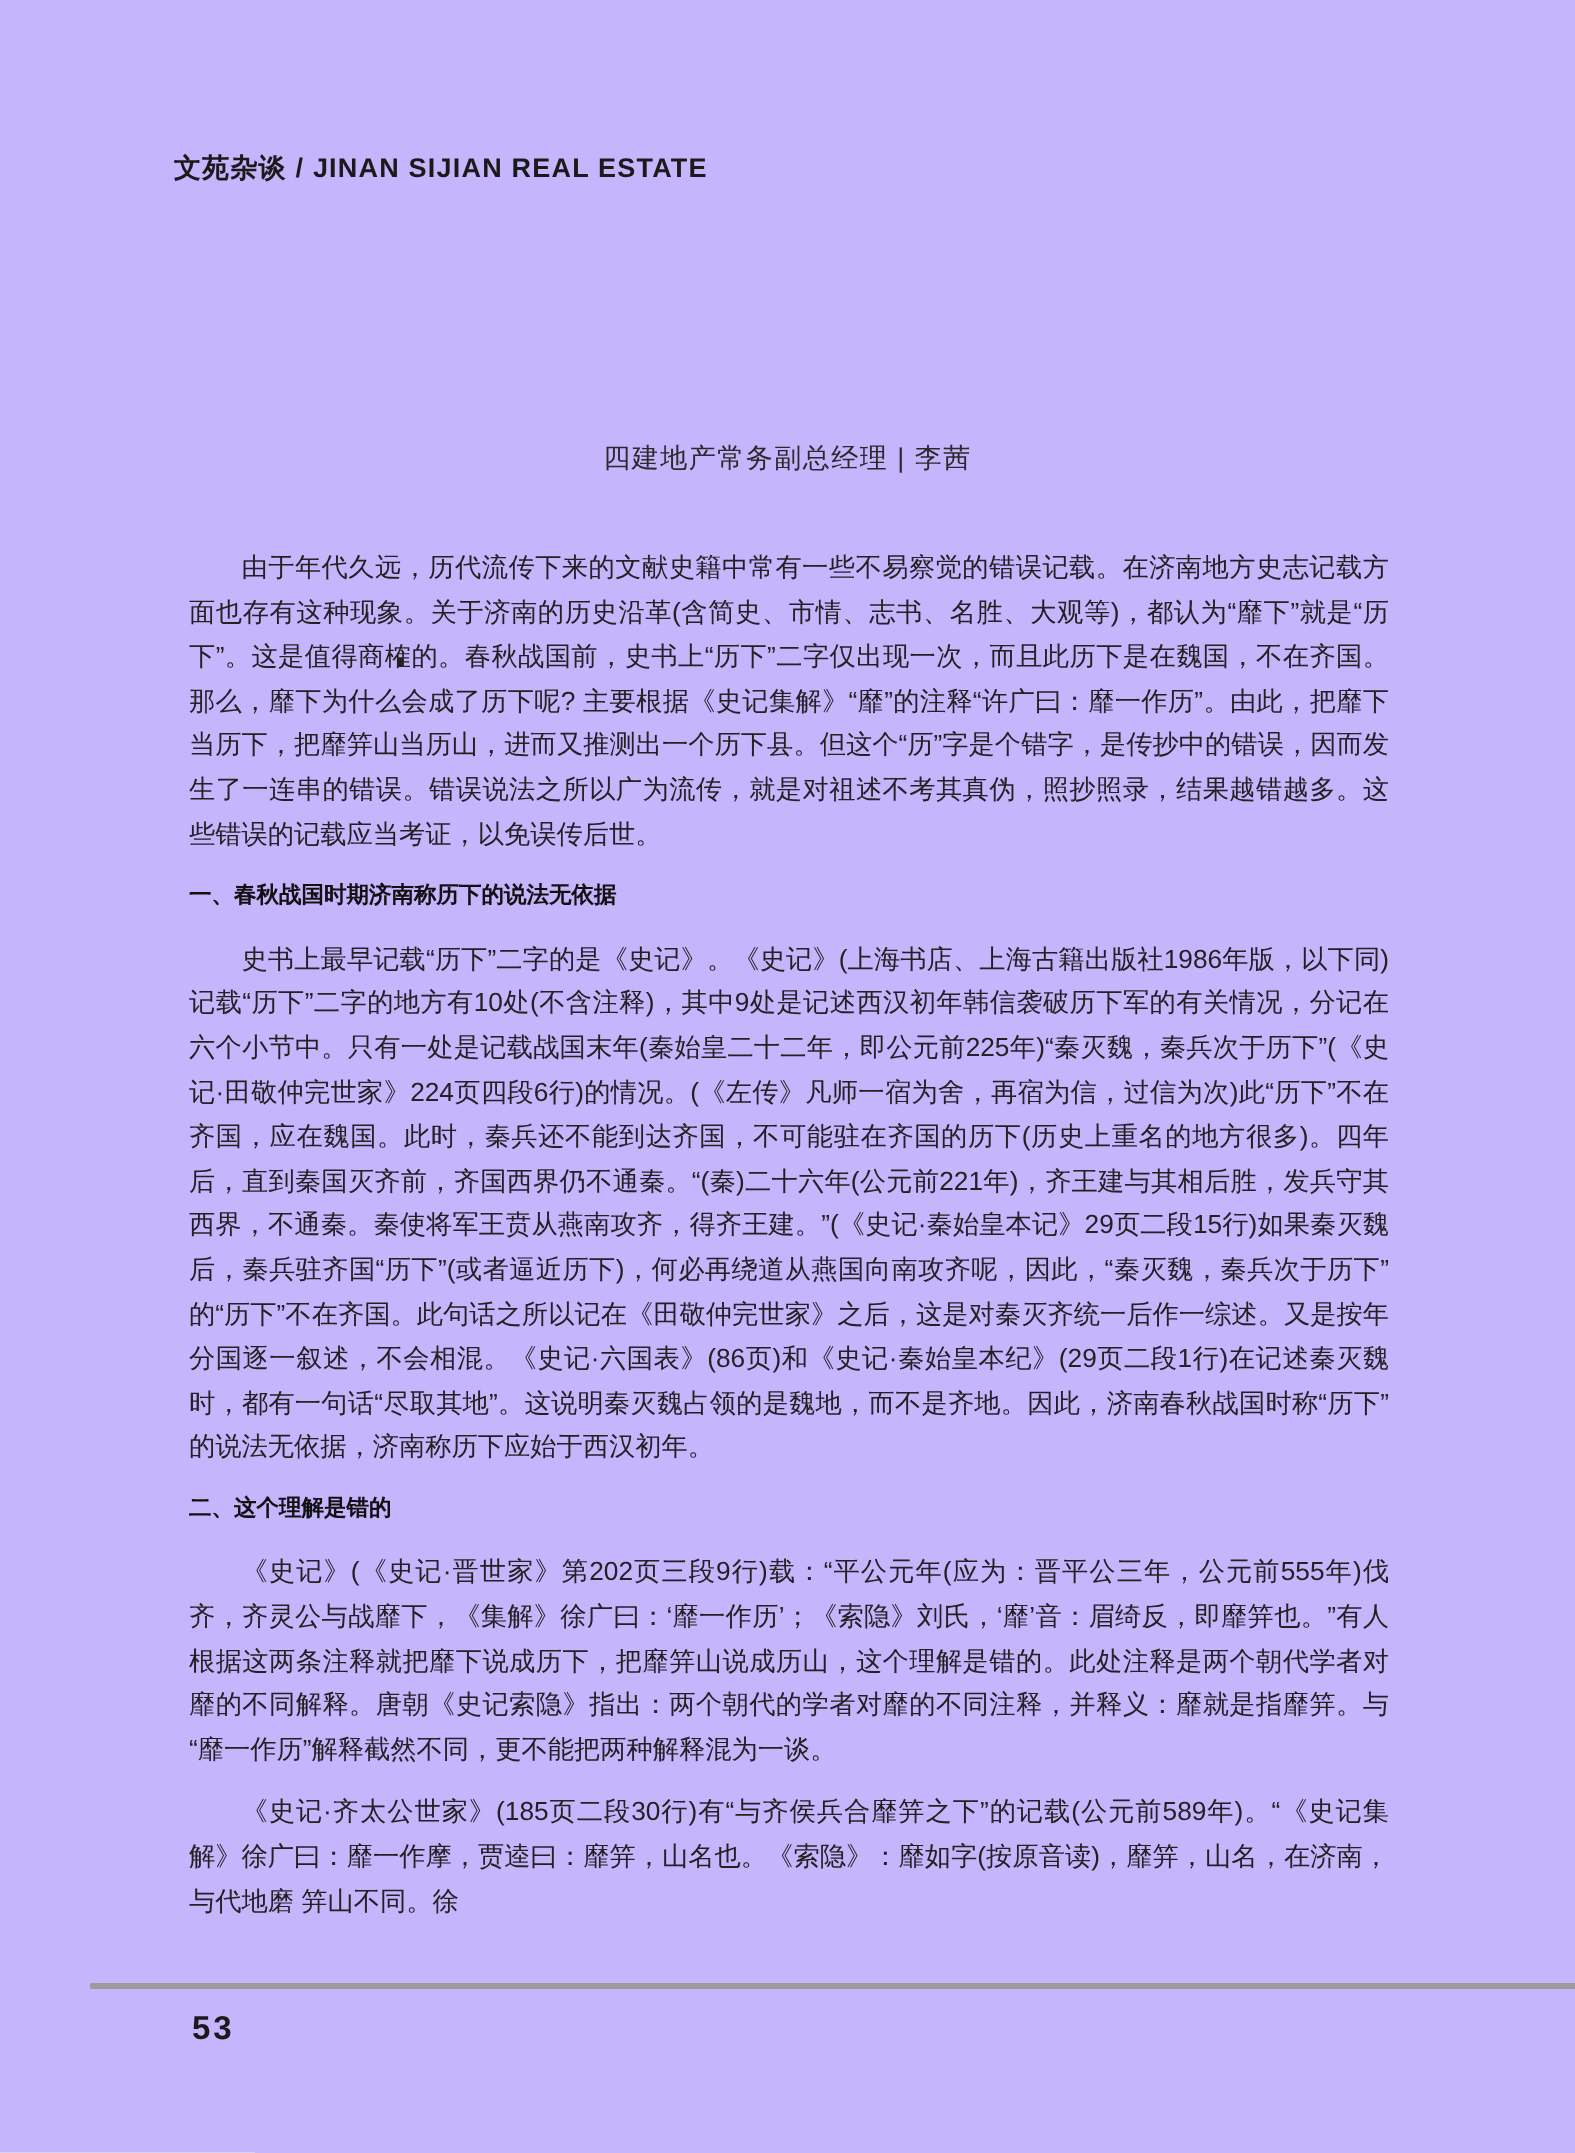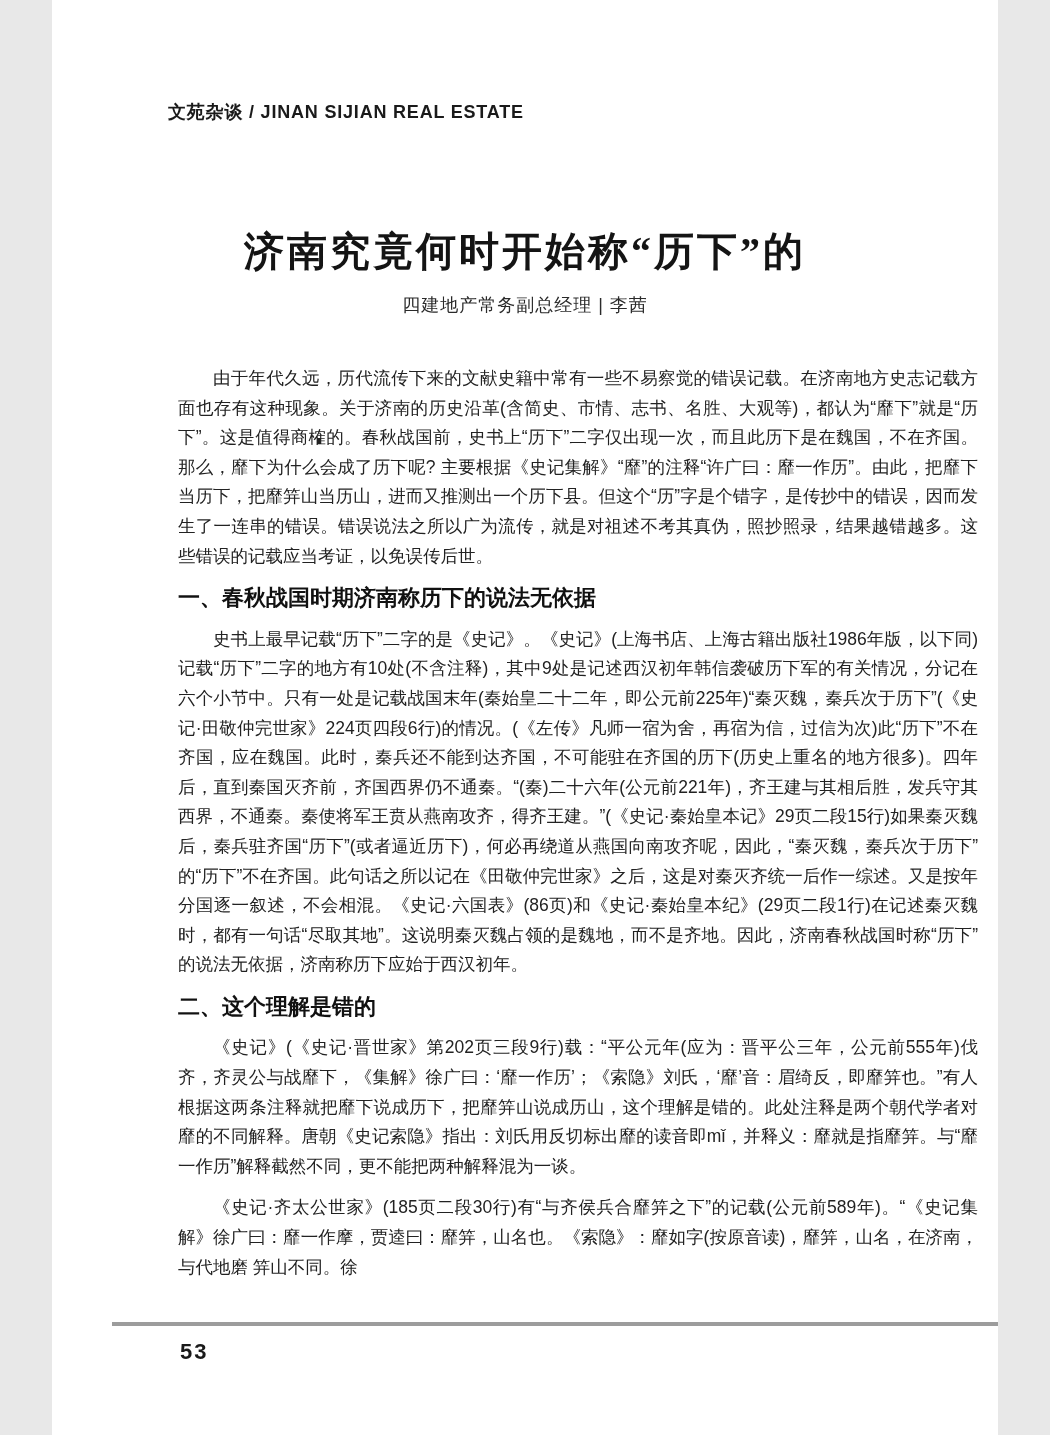--- a/index.html
+++ b/index.html
@@ -2,24 +2,24 @@
 <html lang="zh"><head>
 <meta charset="utf-8">
 <style>
   html, body {
     margin: 0;
     padding: 0;
     background: #e8e8e8;
   }
   .page {
     position: relative;
-    width: 946px;
+    width: 1050px;
     height: 1435px;
     margin: 0 auto;
-    background: #ffffff;
+    background: #c4b5fd;
     color: #1e1e1e;
     font-family: "Liberation Sans", sans-serif;
     overflow: hidden;
   }
   .header {
     position: absolute;
     left: 116px;
     top: 100px;
     font-size: 18px;
     font-weight: 700;
@@ -62,21 +62,21 @@
   }
   .body-col p,
   .body-col h2 {
     margin: 12px;
     padding: 0;
   }
   .para-indent {
     text-indent: 2em;
   }
   .section-heading {
-    font-size: 22px;
+    font-size: 15px;
     font-weight: 700;
     line-height: 29.6px;
     color: #111111;
     font-family: Liberation Serif, serif;
   }
   .sub-heading {
     text-indent: 2em;
   }
   .footer-bar {
     position: absolute;
@@ -98,33 +98,32 @@
 </style>
 </head>
 <body>
 
 <div class="page">
 
   <div class="header">
     <span>文苑杂谈 / JINAN SIJIAN REAL ESTATE</span>
   </div>
 
-  <h1 class="title">济南究竟何时开始称“历下”的</h1>
 
   <div class="byline">四建地产常务副总经理 | 李茜</div>
 
   <div class="body-col">
     <p class="para-indent">由于年代久远，历代流传下来的文献史籍中常有一些不易察觉的错误记载。在济南地方史志记载方面也存有这种现象。关于济南的历史沿革(含简史、市情、志书、名胜、大观等)，都认为“靡下”就是“历下”。这是值得商榷的。春秋战国前，史书上“历下”二字仅出现一次，而且此历下是在魏国，不在齐国。那么，靡下为什么会成了历下呢? 主要根据《史记集解》“靡”的注释“许广曰：靡一作历”。由此，把靡下当历下，把靡笄山当历山，进而又推测出一个历下县。但这个“历”字是个错字，是传抄中的错误，因而发生了一连串的错误。错误说法之所以广为流传，就是对祖述不考其真伪，照抄照录，结果越错越多。这些错误的记载应当考证，以免误传后世。</p>
 
     <h2 class="section-heading">一、春秋战国时期济南称历下的说法无依据</h2>
     <p class="para-indent">史书上最早记载“历下”二字的是《史记》。《史记》(上海书店、上海古籍出版社1986年版，以下同)记载“历下”二字的地方有10处(不含注释)，其中9处是记述西汉初年韩信袭破历下军的有关情况，分记在六个小节中。只有一处是记载战国末年(秦始皇二十二年，即公元前225年)“秦灭魏，秦兵次于历下”(《史记·田敬仲完世家》224页四段6行)的情况。(《左传》凡师一宿为舍，再宿为信，过信为次)此“历下”不在齐国，应在魏国。此时，秦兵还不能到达齐国，不可能驻在齐国的历下(历史上重名的地方很多)。四年后，直到秦国灭齐前，齐国西界仍不通秦。“(秦)二十六年(公元前221年)，齐王建与其相后胜，发兵守其西界，不通秦。秦使将军王贲从燕南攻齐，得齐王建。”(《史记·秦始皇本记》29页二段15行)如果秦灭魏后，秦兵驻齐国“历下”(或者逼近历下)，何必再绕道从燕国向南攻齐呢，因此，“秦灭魏，秦兵次于历下”的“历下”不在齐国。此句话之所以记在《田敬仲完世家》之后，这是对秦灭齐统一后作一综述。又是按年分国逐一叙述，不会相混。《史记·六国表》(86页)和《史记·秦始皇本纪》(29页二段1行)在记述秦灭魏时，都有一句话“尽取其地”。这说明秦灭魏占领的是魏地，而不是齐地。因此，济南春秋战国时称“历下”的说法无依据，济南称历下应始于西汉初年。</p>
 
     <h2 class="section-heading">二、这个理解是错的</h2>
 
-    <p class="para-indent">《史记》(《史记·晋世家》第202页三段9行)载：“平公元年(应为：晋平公三年，公元前555年)伐齐，齐灵公与战靡下，《集解》徐广曰：‘靡一作历’；《索隐》刘氏，‘靡’音：眉绮反，即靡笄也。”有人根据这两条注释就把靡下说成历下，把靡笄山说成历山，这个理解是错的。此处注释是两个朝代学者对靡的不同解释。唐朝《史记索隐》指出：刘氏用反切标出靡的读音即mǐ，并释义：靡就是指靡笄。与“靡一作历”解释截然不同，更不能把两种解释混为一谈。</p>
+    <p class="para-indent">《史记》(《史记·晋世家》第202页三段9行)载：“平公元年(应为：晋平公三年，公元前555年)伐齐，齐灵公与战靡下，《集解》徐广曰：‘靡一作历’；《索隐》刘氏，‘靡’音：眉绮反，即靡笄也。”有人根据这两条注释就把靡下说成历下，把靡笄山说成历山，这个理解是错的。此处注释是两个朝代学者对靡的不同解释。唐朝《史记索隐》指出：两个朝代的学者对靡的不同注释，并释义：靡就是指靡笄。与“靡一作历”解释截然不同，更不能把两种解释混为一谈。</p>
 
     <p class="para-indent">《史记·齐太公世家》(185页二段30行)有“与齐侯兵合靡笄之下”的记载(公元前589年)。“《史记集解》徐广曰：靡一作摩，贾逵曰：靡笄，山名也。《索隐》：靡如字(按原音读)，靡笄，山名，在济南，与代地磨 笄山不同。徐</p>
   </div>
 
   <div class="footer-bar"></div>
   <div class="page-number">53</div>
 
 </div>
 
 </body></html>

